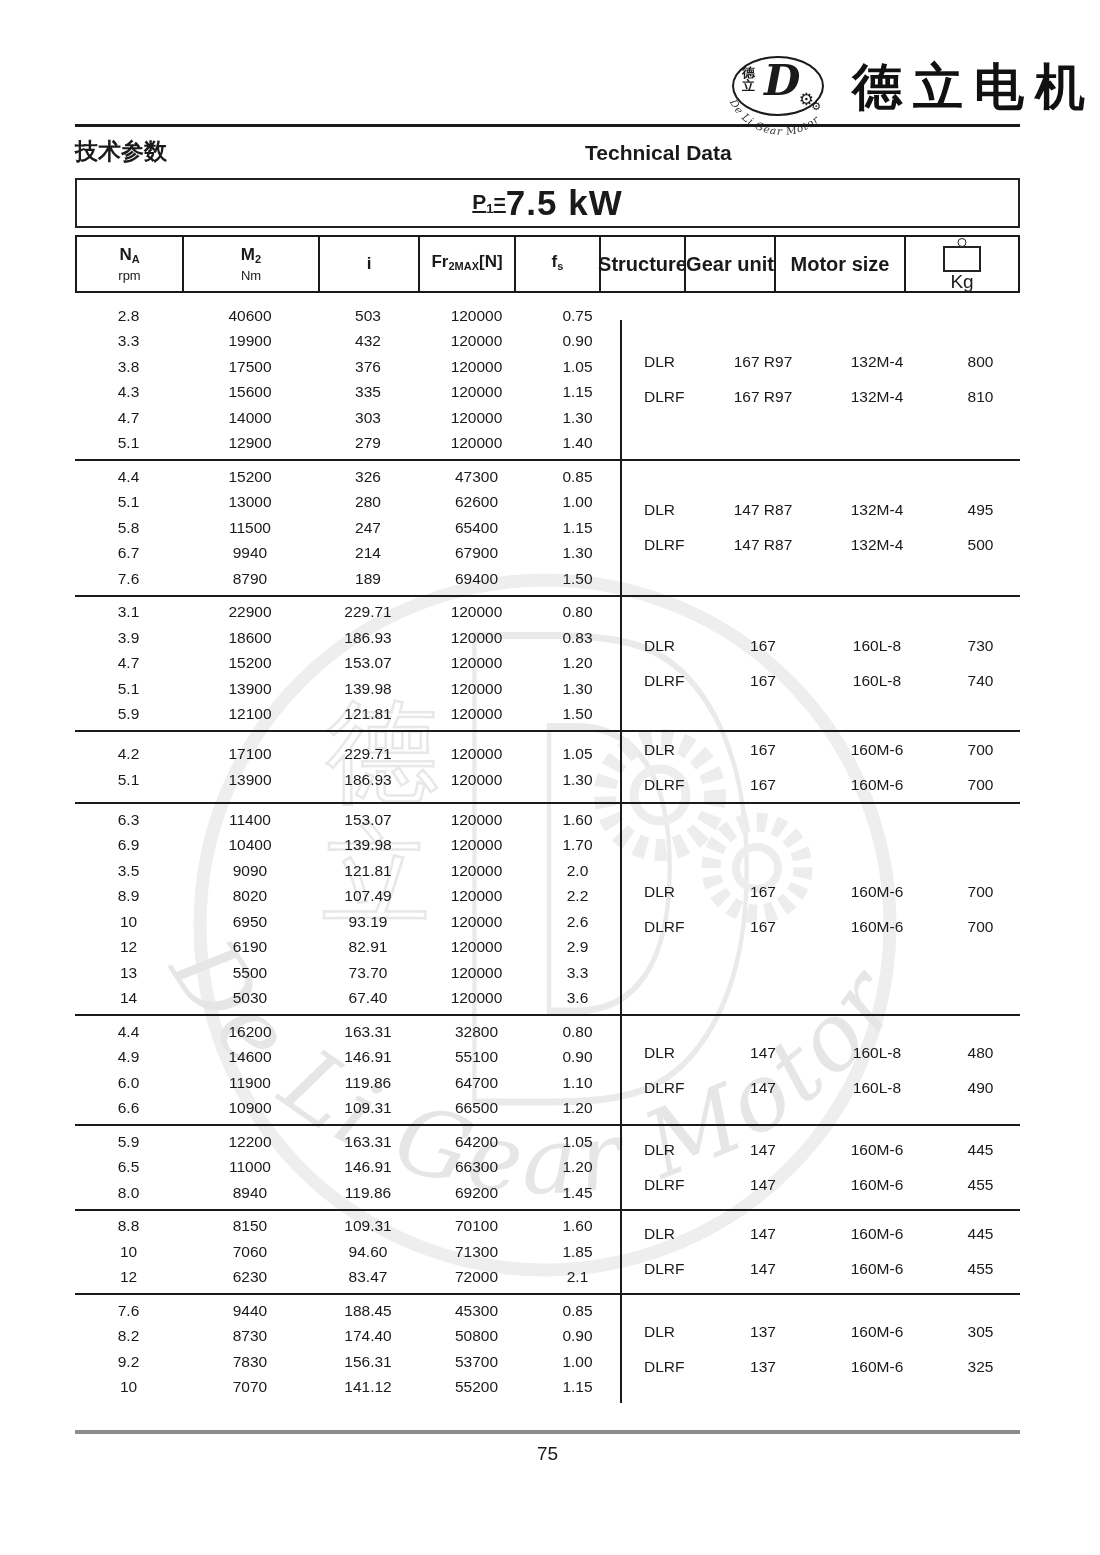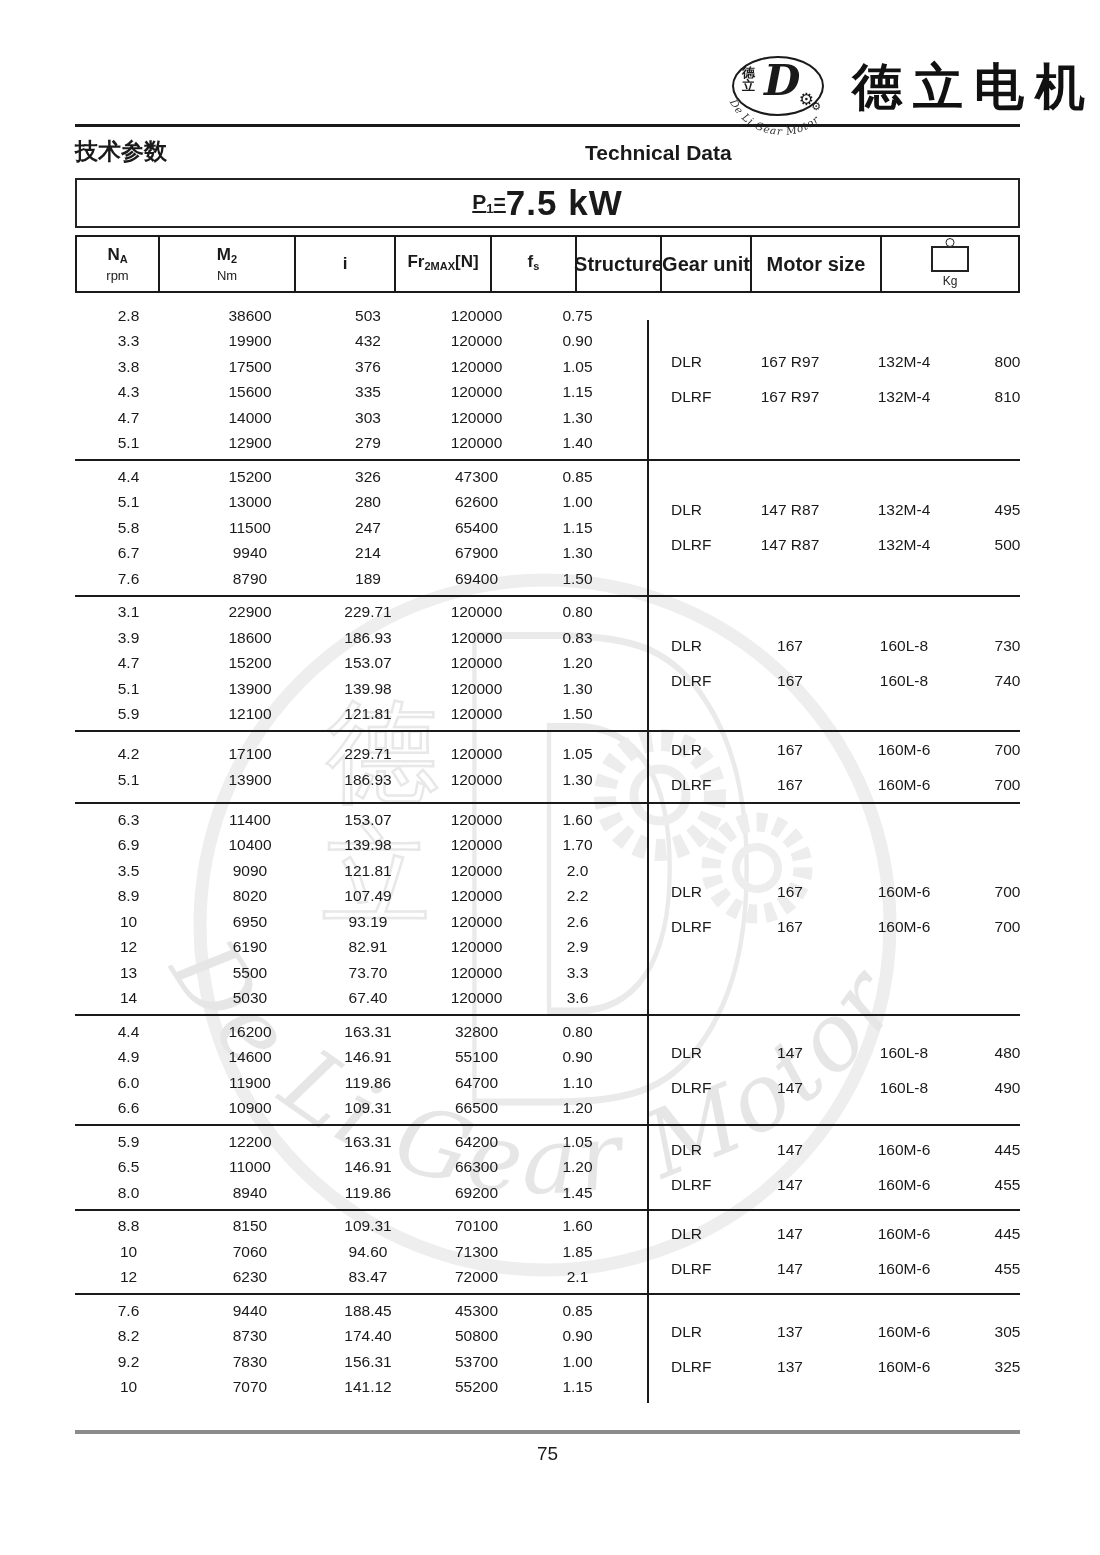--- a/index.html
+++ b/index.html
@@ -34,26 +34,26 @@
   .th{border-right:2px solid #1a1a1a;box-sizing:border-box;display:flex;flex-direction:column;
         align-items:center;justify-content:center;flex:0 0 auto;}
   .th:last-child{border-right:none;flex:1 1 auto;}
   .h-main{font-size:17px;font-weight:bold;line-height:18px;}
   .h-sub{font-size:11px;font-weight:bold;vertical-align:-3px;}
   .h-unit{font-size:13px;line-height:15px;}
   .h-label{font-size:20px;font-weight:bold;}
   .w-icon{position:relative;width:34px;height:22px;border:2px solid #222;margin:8px auto 1px;}
   .w-icon::before{content:'';position:absolute;left:50%;top:-10px;transform:translateX(-50%);
         width:7px;height:7px;border:1.5px solid #222;border-radius:50%;background:#fff;}
-  .h-kg{font-size:12px;line-height:17px;}
-  .cw0{width:83px}.cw1{width:136px}.cw2{width:100px}.cw3{width:96px}.cw4{width:85px}
+  .h-kg{font-size:19px;line-height:17px;}
+  .cw0{width:107px}.cw1{width:136px}.cw2{width:100px}.cw3{width:96px}.cw4{width:85px}
   .cw5{width:85px}.cw6{width:90px}.cw7{width:130px}.cw8{width:95px}
   
   .tbody{position:absolute;left:75px;top:300px;width:945px;}
-  .group{display:flex;border-bottom:2px solid #1a1a1a;gap:27px;}
+  .group{display:flex;border-bottom:2px solid #1a1a1a;}
   .group.last{border-bottom:none;}
   .g-left{width:545px;display:flex;flex-direction:column;justify-content:center;padding:3px 0;}
   .g-row{display:flex;height:25.5px;align-items:center;}
   .cell{font-size:15.5px;text-align:center;}
   .c0{width:107px}.c1{width:136px}.c2{width:100px}.c3{width:117px}.c4{width:85px}
   .g-right{width:400px;position:relative;display:flex;align-items:center;}
   .g-right::before{content:'';position:absolute;left:0;top:0;bottom:0;width:2px;background:#1a1a1a;}
   .group:first-child .g-right::before{top:20px;}
   .g-inner{width:100%;}
   .r-row{display:flex;height:35px;align-items:center;}
@@ -147,21 +147,21 @@
         <div class="w-icon"></div>
         <div class="h-kg">Kg</div>
       </div>
     </div>
 
     <div class="tbody">
         <div class="group">
           <div class="g-left">
             <div class="g-row">
               <div class="cell c0">2.8</div>
-              <div class="cell c1">38600</div>
+              <div class="cell c1">40600</div>
               <div class="cell c2">503</div>
               <div class="cell c3">120000</div>
               <div class="cell c4">0.75</div>
             </div>
             <div class="g-row">
               <div class="cell c0">3.3</div>
               <div class="cell c1">19900</div>
               <div class="cell c2">432</div>
               <div class="cell c3">120000</div>
               <div class="cell c4">0.90</div>

